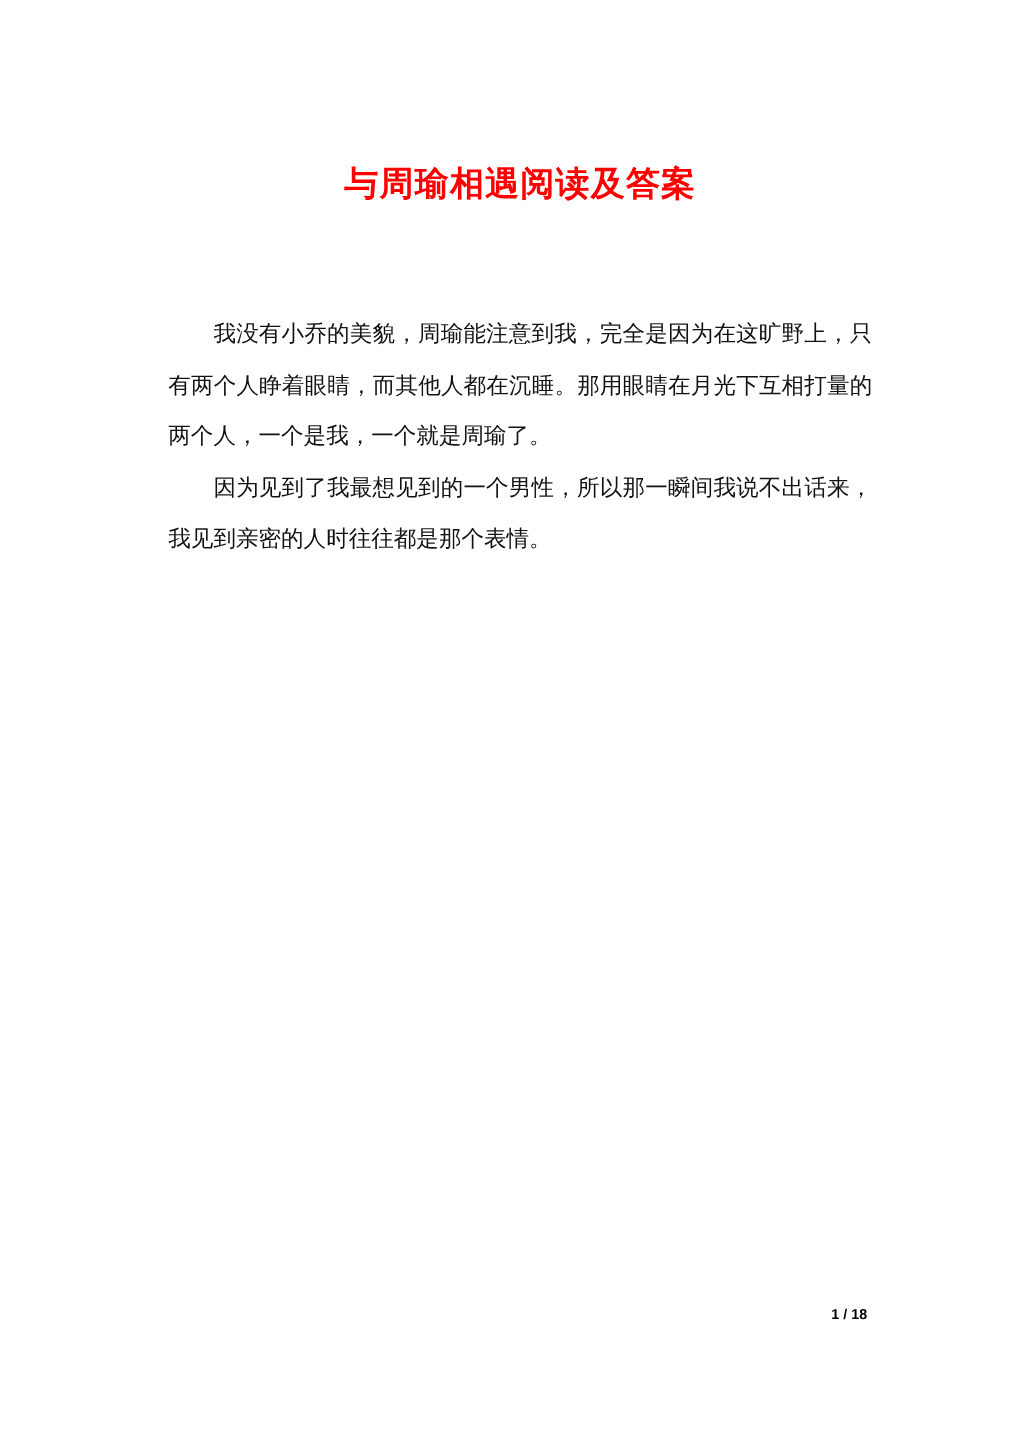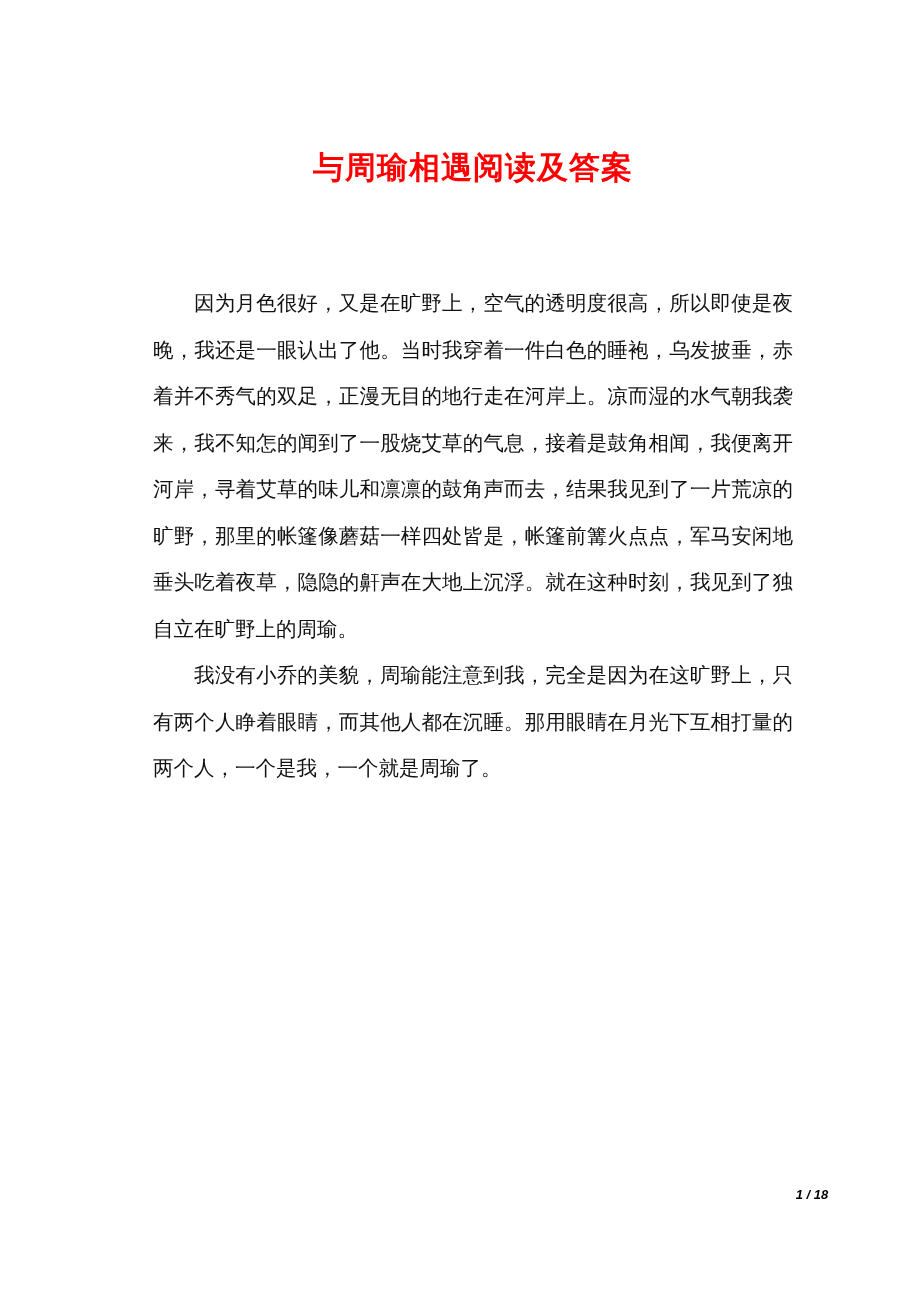--- a/index.html
+++ b/index.html
@@ -11,29 +11,29 @@
       letter-spacing: 1px; line-height: 48px;
     }
     .body-text {
       position: absolute; left: 140px; width: 640px;
       font-family: "DejaVu Serif", serif; font-size: 20.5px; color: #111;
       line-height: 46.5px;
     }
     .para { margin: 0; text-align: justify; text-indent: 41px; }
     .author { text-indent: 41px; }
     .page-num {
-      position: absolute; left: 769px; top: 1187px; width: 60px; text-align: center;
-      font-family: "Liberation Sans", sans-serif; font-size: 13px; font-weight: bold; color: #000; font-style: italic;
+      position: absolute; left: 729px; top: 1187px; width: 60px; text-align: center;
+      font-family: "Liberation Sans", sans-serif; font-size: 13px; font-weight: bold; color: #000;
     }
   </style>
 </head>
 <body>
 
 <div class="page">
   <div class="title">与周瑜相遇阅读及答案</div>
 
   <div class="body-text" style="top:280px;">
-    <p class="para">因为月色很好，又是在旷野上，空气的透明度很高，所以即使是夜晚，我还是一眼认出了他。当时我穿着一件白色的睡袍，乌发披垂，赤着并不秀气的双足，正漫无目的地行走在河岸上。凉而湿的水气朝我袭来，我不知怎的闻到了一股烧艾草的气息，接着是鼓角相闻，我便离开河岸，寻着艾草的味儿和凛凛的鼓角声而去，结果我见到了一片荒凉的旷野，那里的帐篷像蘑菇一样四处皆是，帐篷前篝火点点，军马安闲地垂头吃着夜草，隐隐的鼾声在大地上沉浮。就在这种时刻，我见到了独自立在旷野上的周瑜。</p>
     <p class="para">我没有小乔的美貌，周瑜能注意到我，完全是因为在这旷野上，只有两个人睁着眼睛，而其他人都在沉睡。那用眼睛在月光下互相打量的两个人，一个是我，一个就是周瑜了。</p>
+    <p class="para">因为见到了我最想见到的一个男性，所以那一瞬间我说不出话来，我见到亲密的人时往往都是那个表情。</p>
   </div>
 
   <div class="page-num">1 / 18</div>
 </div>
 
 </body></html>

